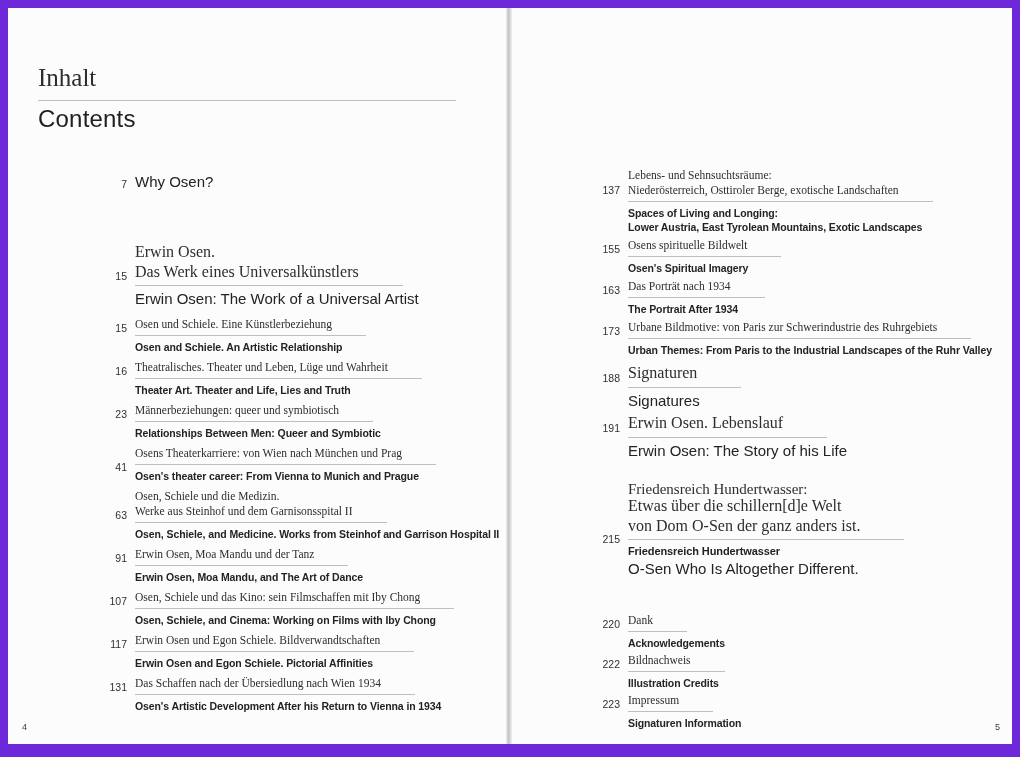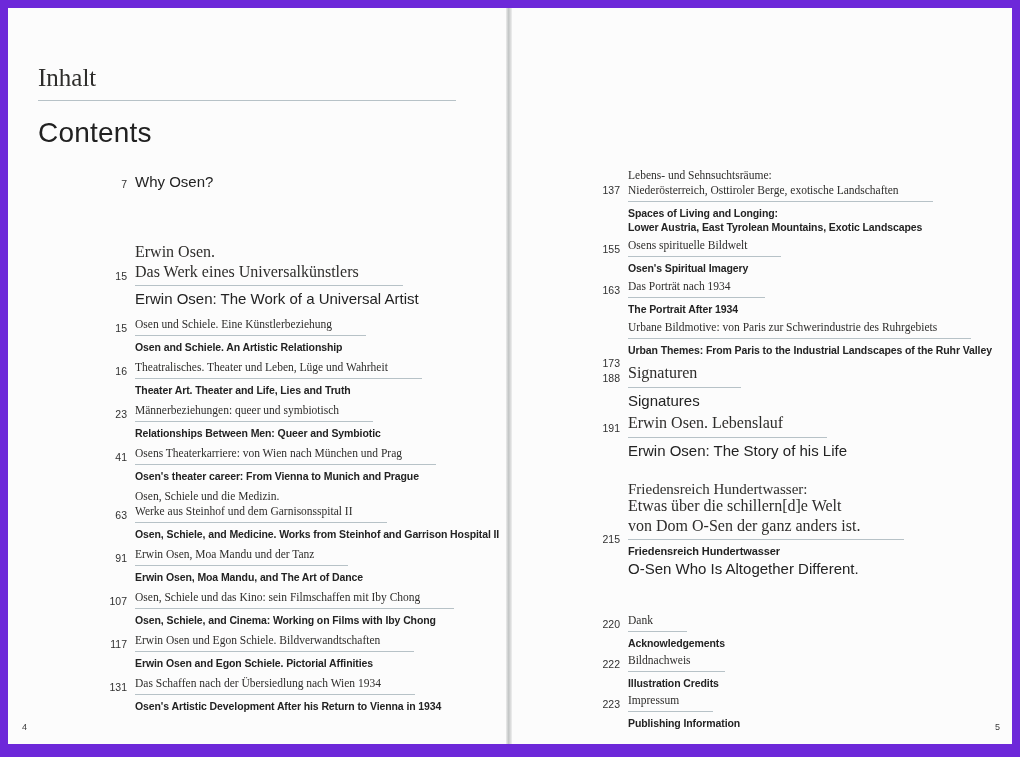--- a/index.html
+++ b/index.html
@@ -9,21 +9,21 @@
   .page{position:absolute;top:0;height:736px;background:#fcfcfc;}
   .page-left{left:0;width:499px;}
   .page-right{left:504px;width:500px;}
   .gutter{position:absolute;left:498px;top:0;width:6px;height:736px;
           background:linear-gradient(to right,#ededed,#c3c6c6 40%,#cfd1d1 60%,#efefef);}
 
   
   .header{position:absolute;left:30px;top:56px;width:420px;}
   .h-de{font-family:"Liberation Serif","DejaVu Serif",serif;font-size:25px;line-height:28px;color:#2e2d2b;}
   .h-rule{width:418px;height:1px;background:#b7c2c7;margin-top:8px;}
-  .h-en{font-size:28px;line-height:25px;color:#212121;margin-top:19px;letter-spacing:.2px;}
+  .h-en{font-size:24px;line-height:25px;color:#212121;margin-top:5px;letter-spacing:.2px;}
 
   
   .grp{position:absolute;width:400px;}
   .page-left  .grp{left:94px;}
   .page-right .grp{left:83px;}
 
   .entry{position:relative;padding-left:33px;margin-bottom:6px;}
   .entry.lg{margin-bottom:8px;}
   #grp-r0 .entry{margin-bottom:4px;}
   #grp-r1 .entry{margin-bottom:3px;}
@@ -113,21 +113,21 @@
             <div>
               <div class="de">
                 <div class="de-line">Männerbeziehungen: queer und symbiotisch</div>
               </div>
               <div class="en">
                 <div class="en-line">Relationships Between Men: Queer and Symbiotic</div>
               </div>
             </div>
           </div>
           <div class="entry">
-            <div class="num" style="top: 5px;">41</div>
+            <div class="num" style="top: 15px;">41</div>
             <div>
               <div class="de">
                 <div class="de-line">Osens Theaterkarriere: von Wien nach München und Prag</div>
               </div>
               <div class="en">
                 <div class="en-line">Osen's theater career: From Vienna to Munich and Prague</div>
               </div>
             </div>
           </div>
           <div class="entry">
@@ -223,21 +223,21 @@
             <div>
               <div class="de">
                 <div class="de-line">Das Porträt nach 1934</div>
               </div>
               <div class="en">
                 <div class="en-line">The Portrait After 1934</div>
               </div>
             </div>
           </div>
           <div class="entry">
-            <div class="num" style="top: 5px; margin-top: 32px;">173</div>
+            <div class="num" style="top: 5px;">173</div>
             <div>
               <div class="de">
                 <div class="de-line">Urbane Bildmotive: von Paris zur Schwerindustrie des Ruhrgebiets</div>
               </div>
               <div class="en">
                 <div class="en-line">Urban Themes: From Paris to the Industrial Landscapes of the Ruhr Valley</div>
               </div>
             </div>
           </div>
         </div>
@@ -304,21 +304,21 @@
               </div>
             </div>
           </div>
           <div class="entry">
             <div class="num" style="top: 5px;">223</div>
             <div>
               <div class="de">
                 <div class="de-line">Impressum</div>
               </div>
               <div class="en">
-                <div class="en-line">Publishing Information</div>
+                <div class="en-line">Signaturen Information</div>
               </div>
             </div>
           </div>
         </div>
       <div class="folio folio-r">5</div>
     </div>
 
   </div>
 </div>
 

